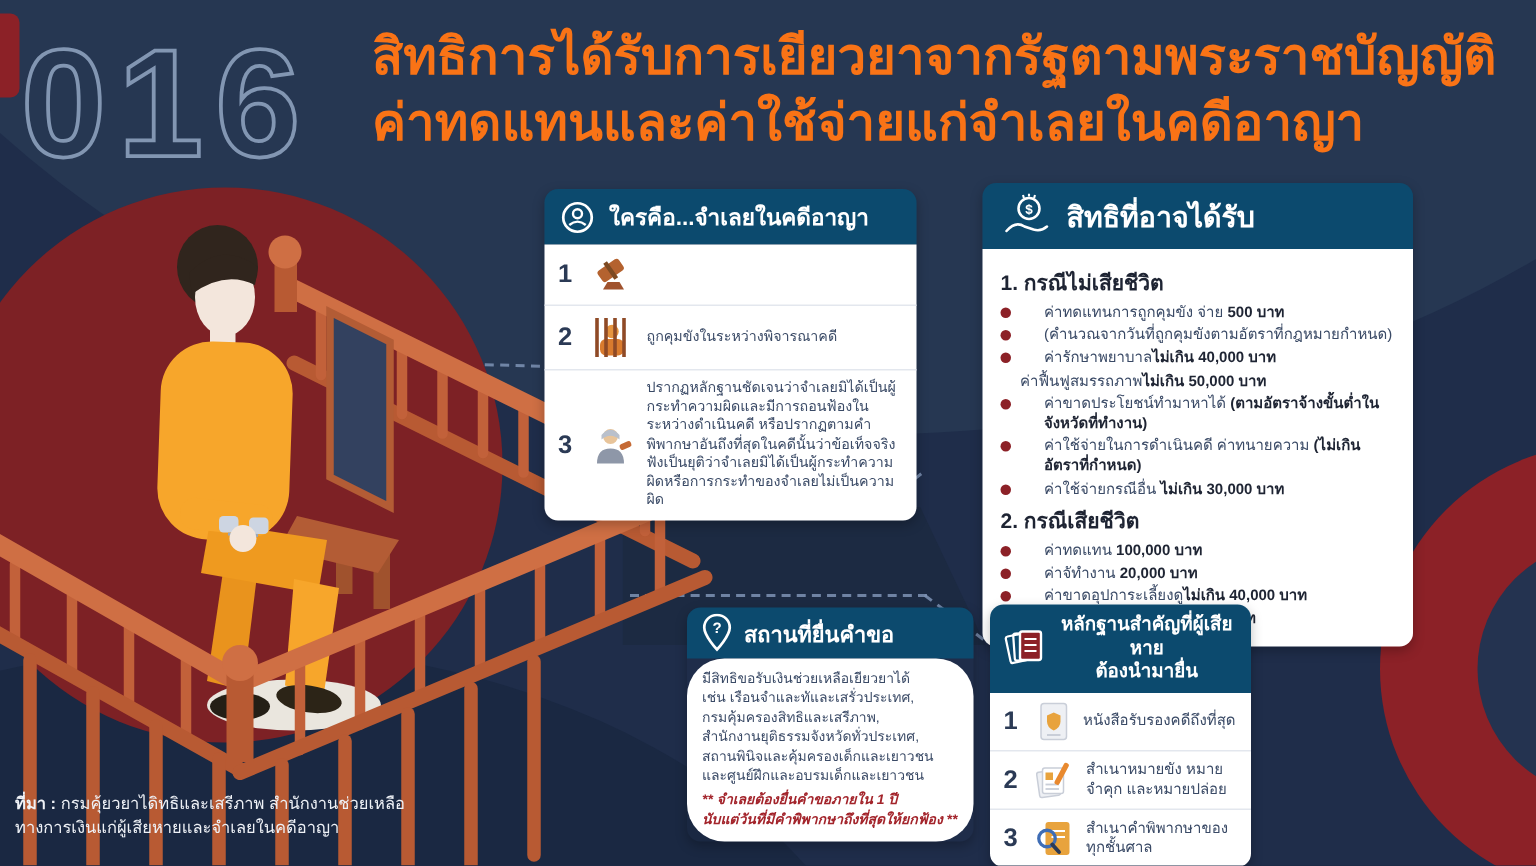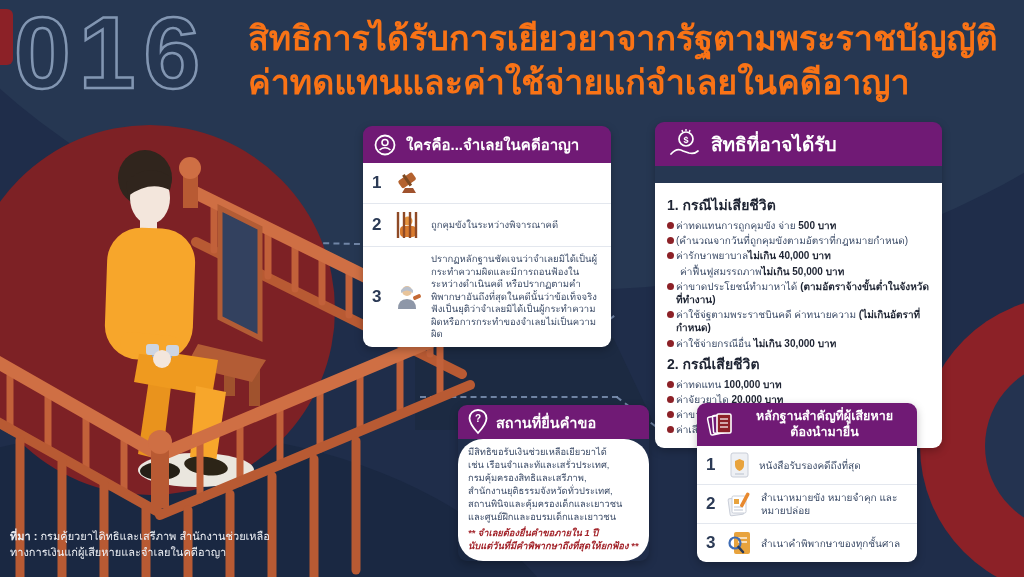--- a/index.html
+++ b/index.html
@@ -14,62 +14,62 @@
   .bg-bottom{position:absolute;left:-300px;top:430px;width:900px;height:600px;border-radius:50%;
     background:#1a2842;z-index:0;}
   .floor-shade{position:absolute;left:415px;top:338px;width:242px;height:92px;background:#1b2940;
     clip-path:polygon(0 0,82% 0,100% 100%,0 100%);z-index:0;opacity:.8;}
   .corner-tab{position:absolute;left:0;top:9px;width:13px;height:56px;background:#8c2127;
     border-radius:0 6px 6px 0;z-index:1;}
   .ring{position:absolute;left:920px;top:296px;width:300px;height:300px;border-radius:50%;
     background:#8c2127;z-index:0;}
   .ring-inner{position:absolute;left:65px;top:65px;width:170px;height:170px;border-radius:50%;
     background:#243350;}
-  .page-number{position:absolute;left:14px;top:0px;z-index:1;
+  .page-number{position:absolute;left:14px;top:16px;z-index:1;
     font-size:102px;font-weight:bold;letter-spacing:8px;line-height:1.05;
     color:transparent;-webkit-text-stroke:2.5px rgba(154,174,203,.8);}
   .main-title{position:absolute;left:248px;top:16px;width:760px;z-index:1;
     color:#f97316;font-weight:bold;font-size:34px;line-height:1.3;}
   
   .dash{position:absolute;border-top:2px dashed #7e93b5;z-index:1;opacity:.85;}
   .d1{left:200px;top:241px;width:160px;transform:rotate(1.5deg);}
   .d2a{left:420px;top:335px;width:178px;}
   .d2b{left:597px;top:328px;width:21px;transform:rotate(-38deg);transform-origin:left top;}
   .d3a{left:420px;top:396px;width:198px;}
   .d3b{left:617px;top:396px;width:49px;transform:rotate(37deg);transform-origin:left top;}
   .illus{position:absolute;left:0;top:110px;z-index:1;}
   
   .card{position:absolute;z-index:2;border-radius:9px;box-shadow:0 3px 8px rgba(0,0,0,.25);}
-  .card-header{background:#701a75;border-radius:9px 9px 0 0;display:flex;align-items:center;
+  .card-header{background:#0c4a6e;border-radius:9px 9px 0 0;display:flex;align-items:center;
     color:#fff;font-weight:bold;}
   .card-body{background:#ffffff;border-radius:0 0 9px 9px;color:#3a4a66;}
   
   .who{left:363px;top:126px;width:248px;}
   .who .card-header{height:37px;padding:0 10px;gap:9px;font-size:15px;}
   .who-row{display:flex;align-items:center;gap:8px;padding:6px 9px;border-bottom:1px solid #e3e7ee;}
   .who-row:last-child{border-bottom:none;}
   .row-num{font-size:17px;font-weight:bold;color:#2b3a55;width:13px;flex:none;}
   .row-icon{flex:none;display:flex;align-items:center;justify-content:center;}
   .who-text{font-size:9.5px;line-height:1.32;}
   
   .rights{left:655px;top:122px;width:287px;}
   .rights .card-header{height:44px;padding:0 14px;gap:10px;font-size:19px;}
-  .rights .card-body{padding:8px 12px 10px 12px;margin-top:17px;}
+  .rights .card-body{padding:8px 12px 10px 12px;}
   .sec-heading{font-size:14px;font-weight:bold;color:#1e2433;margin:3px 0 3px 0;}
-  .bullet{display:flex;gap:2px;font-size:10px;line-height:1.32;margin:2px 0;}
+  .bullet{display:flex;gap:22px;font-size:10px;line-height:1.32;margin:2px 0;}
   .bullet .dot{flex:none;width:7px;height:7px;border-radius:50%;background:#8c2127;margin-top:3px;}
   .bullet.cont{padding-left:13px;}
   .bullet b{color:#1e2433;}
   
   .place{left:458px;top:405px;width:191px;}
   .place .card-header{height:34px;padding:0 10px;gap:8px;font-size:14.5px;}
   .place .card-body{padding:7px 10px 8px 10px;font-size:9.3px;line-height:1.4;border-radius:25px;}
   .place-note{color:#a3242b;font-weight:bold;font-style:italic;margin-top:3px;}
   
-  .evidence{left:660px;top:403px;width:220px;margin-left:37px;}
+  .evidence{left:660px;top:403px;width:174px;}
   .evidence .card-header{padding:6px 9px;gap:7px;font-size:12.5px;line-height:1.25;}
   .evidence .hdr-title{flex:1;text-align:center;}
   .ev-row{display:flex;align-items:center;gap:8px;padding:5px 9px;border-bottom:1px solid #e3e7ee;}
   .ev-row:last-child{border-bottom:none;}
   .ev-text{font-size:10px;line-height:1.3;}
   
   .footer{position:absolute;left:10px;top:529px;z-index:3;color:#eef1f6;font-size:11px;line-height:1.45;}
   .footer b{font-weight:bold;}
 </style>
 </head>
@@ -271,34 +271,34 @@
       </div>
     <div class="bullet cont">
         <span><span>ค่าฟื้นฟูสมรรถภาพ</span><b>ไม่เกิน 50,000 บาท</b></span>
       </div>
     <div class="bullet">
         <span class="dot"></span>
         <span><span>ค่าขาดประโยชน์ทำมาหาได้ </span><b>(ตามอัตราจ้างขั้นต่ำในจังหวัดที่ทำงาน)</b></span>
       </div>
     <div class="bullet">
         <span class="dot"></span>
-        <span><span>ค่าใช้จ่ฐตามพระราชบินคดี ค่าทนายความ </span><b>(ไม่เกินอัตราที่กำหนด)</b></span>
+        <span><span>ค่าใช้จ่ายในการดำเนินคดี ค่าทนายความ </span><b>(ไม่เกินอัตราที่กำหนด)</b></span>
       </div>
     <div class="bullet">
         <span class="dot"></span>
         <span><span>ค่าใช้จ่ายกรณีอื่น </span><b>ไม่เกิน 30,000 บาท</b></span>
       </div>
     <div class="sec-heading">2. กรณีเสียชีวิต</div>
     <div class="bullet">
         <span class="dot"></span>
         <span><span>ค่าทดแทน </span><b>100,000 บาท</b></span>
       </div>
     <div class="bullet">
         <span class="dot"></span>
-        <span><span>ค่าจัยวยาได </span><b>20,000 บาท</b></span>
+        <span><span>ค่าจัทำงาน </span><b>20,000 บาท</b></span>
       </div>
     <div class="bullet">
         <span class="dot"></span>
         <span><span>ค่าขาดอุปการะเลี้ยงดู</span><b>ไม่เกิน 40,000 บาท</b></span>
       </div>
     <div class="bullet">
         <span class="dot"></span>
         <span><span>ค่าเสียหายอื่น</span><b>ไม่เกิน 40,000 บาท</b></span>
       </div>
   </div>

